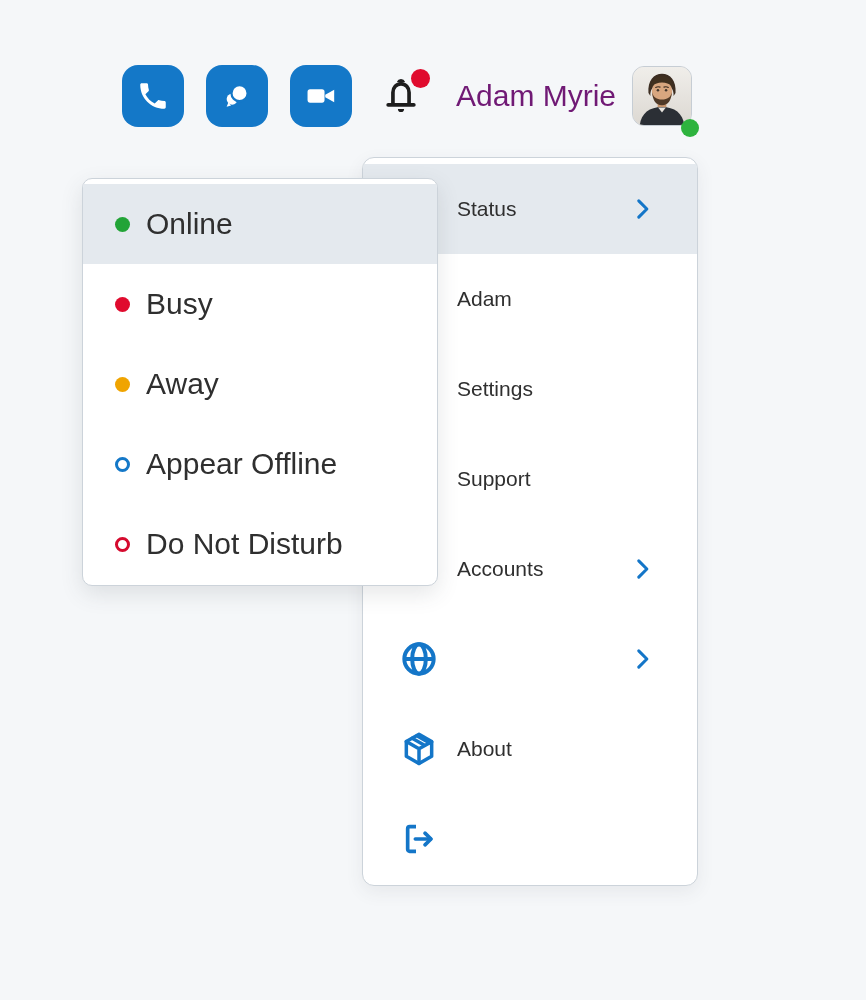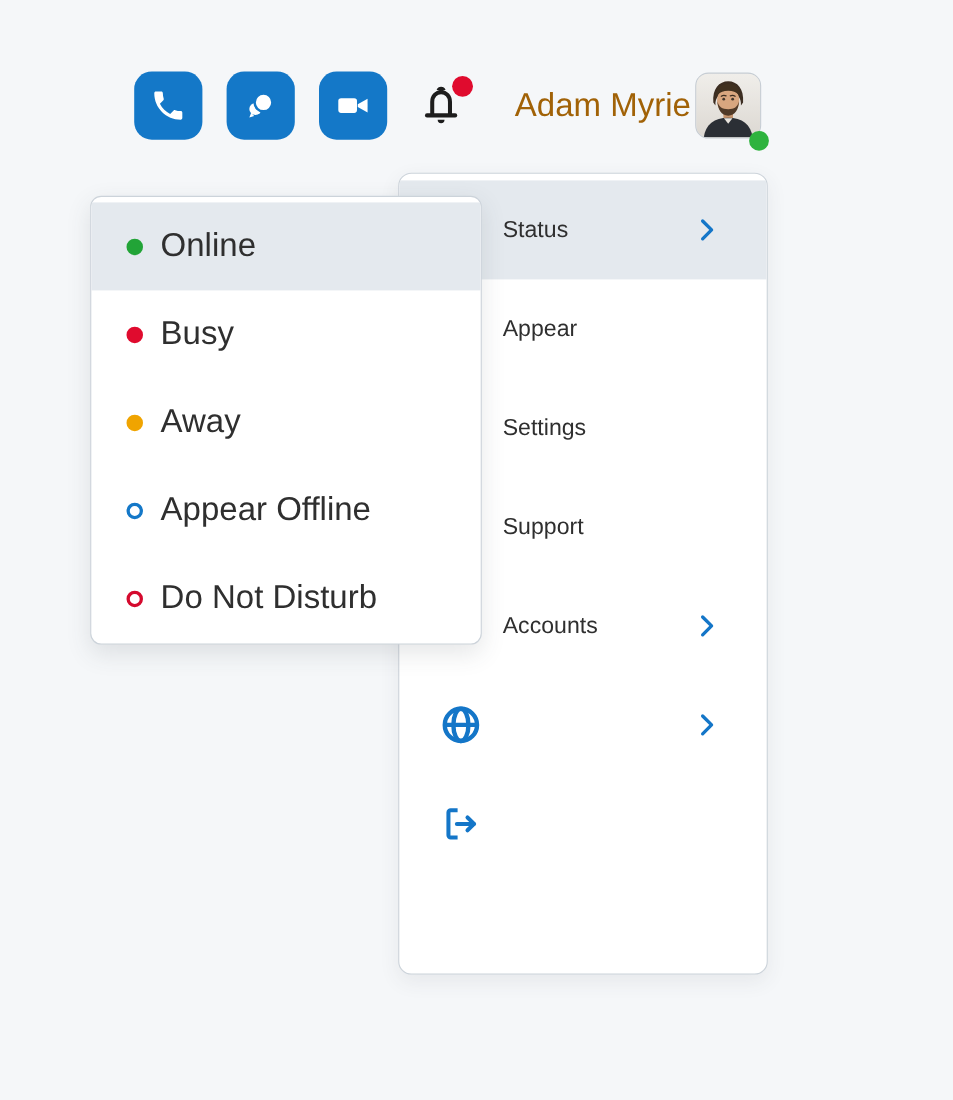--- a/index.html
+++ b/index.html
@@ -19,21 +19,21 @@
   #btn-call{left:122px;}
   #btn-chat{left:206px;}
   #btn-video{left:290px;}
   .bell-wrap{position:absolute;left:379px;top:73px;width:46px;height:46px;}
   .bell-wrap svg{width:44px;height:44px;display:block;}
   .bell-badge{
     position:absolute;left:32px;top:-4px;width:19px;height:19px;border-radius:50%;
     background:#e00b2e;
   }
   .user-trigger{position:absolute;left:456px;top:66px;height:60px;display:flex;align-items:center;cursor:pointer;}
-  .user-name{font-size:30px;color:#a16207;white-space:nowrap;margin-left:12px;}
+  .user-name{font-size:30px;color:#701a75;white-space:nowrap;}
   .avatar{
     position:absolute;left:632px;top:66px;width:60px;height:60px;border-radius:12px;
     border:1px solid #c6cdd4;overflow:hidden;background:#e9e7e3;box-sizing:border-box;
   }
   .avatar svg{width:58px;height:58px;display:block;}
   .presence-dot{
     position:absolute;left:681px;top:119px;width:18px;height:18px;border-radius:50%;
     background:#2eb33e;
   }
   
@@ -160,21 +160,21 @@
 
   <div class="menu-row">
     <span class="menu-icon">
       <svg viewBox="0 0 24 24" fill="none" stroke="#1476c8" stroke-width="2" stroke-linecap="round">
         <circle cx="9" cy="8" r="3.2"></circle>
         <path d="M15.9 4.9a3.2 3.2 0 0 1 0 6.2"></path>
         <path d="M3.5 19.7v-.4c0-2.9 2.5-4.9 5.5-4.9s5.5 2 5.5 4.9v.4"></path>
         <path d="M17.3 14.6c2 .4 3.2 1.9 3.2 3.9v1.2"></path>
       </svg>
     </span>
-    <span class="menu-label">Appear</span>
+    <span class="menu-label">Adam</span>
   </div>
 
   <div class="menu-row">
     <span class="menu-icon">
       <svg viewBox="0 0 24 24" fill="none" stroke="#1476c8" stroke-width="2" stroke-linecap="round" stroke-linejoin="round">
         <path d="M10.325 4.317c.426-1.756 2.924-1.756 3.35 0a1.724 1.724 0 0 0 2.573 1.066c1.543-.94 3.31.826 2.37 2.37a1.724 1.724 0 0 0 1.065 2.572c1.756.426 1.756 2.924 0 3.35a1.724 1.724 0 0 0-1.066 2.573c.94 1.543-.826 3.31-2.37 2.37a1.724 1.724 0 0 0-2.572 1.065c-.426 1.756-2.924 1.756-3.35 0a1.724 1.724 0 0 0-2.573-1.066c-1.543.94-3.31-.826-2.37-2.37a1.724 1.724 0 0 0-1.065-2.572c-1.756-.426-1.756-2.924 0-3.35a1.724 1.724 0 0 0 1.066-2.573c-.94-1.543.826-3.31 2.37-2.37 1 .608 2.296.07 2.572-1.065z"></path>
         <circle cx="12" cy="12" r="3"></circle>
       </svg>
     </span>
     <span class="menu-label">Settings</span>
@@ -213,20 +213,30 @@
         <path d="M3.2 12h17.6"></path>
       </svg>
     </span>
     <span class="chevron">
       <svg viewBox="0 0 24 24" fill="none" stroke="#1476c8" stroke-width="2.8" stroke-linecap="round" stroke-linejoin="round">
           <path d="M9 4.5l7.5 7.5L9 19.5"></path>
         </svg>
     </span>
   </div>
 
+  <div class="menu-row">
+    <span class="menu-icon">
+      <svg viewBox="0 0 24 24" fill="none" stroke="#1476c8" stroke-width="2.1" stroke-linecap="round" stroke-linejoin="round">
+        <path d="M12 3.2l7.6 4.3v8.9L12 20.7l-7.6-4.3V7.5z"></path>
+        <path d="M12 11.9l7.6-4.2M12 11.9v8.8M12 11.9L4.4 7.5"></path>
+        <path d="M7.9 5.6l7.4 4.1M10.7 4.1l7.4 4.1"></path>
+      </svg>
+    </span>
+    <span class="menu-label">About</span>
+  </div>
 
   <div class="menu-row">
     <span class="menu-icon">
       <svg viewBox="0 0 24 24" fill="none" stroke="#1476c8" stroke-width="2.2" stroke-linejoin="round">
         <path d="M10.2 4.6H6.4a1.2 1.2 0 0 0-1.2 1.2v12.4a1.2 1.2 0 0 0 1.2 1.2h3.8"></path>
         <path d="M9.8 12h9.2" stroke-linecap="round"></path>
         <path d="M15.6 8.5l3.6 3.5-3.6 3.5" stroke-linecap="round"></path>
       </svg>
     </span>
   </div>

